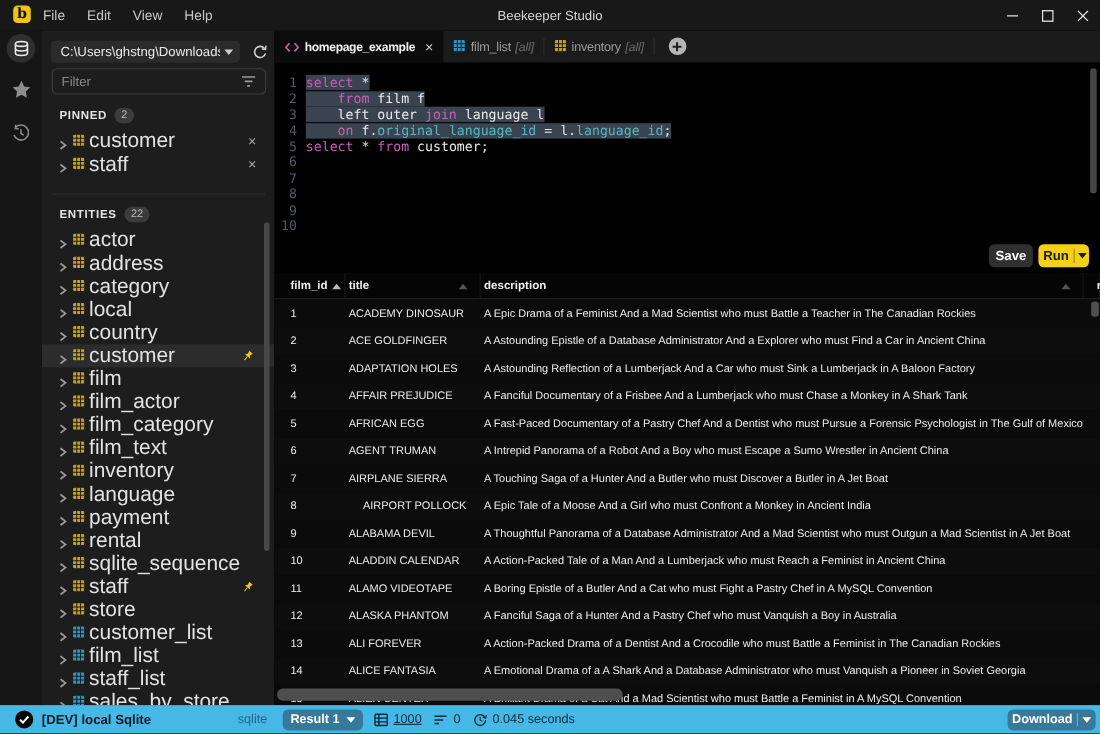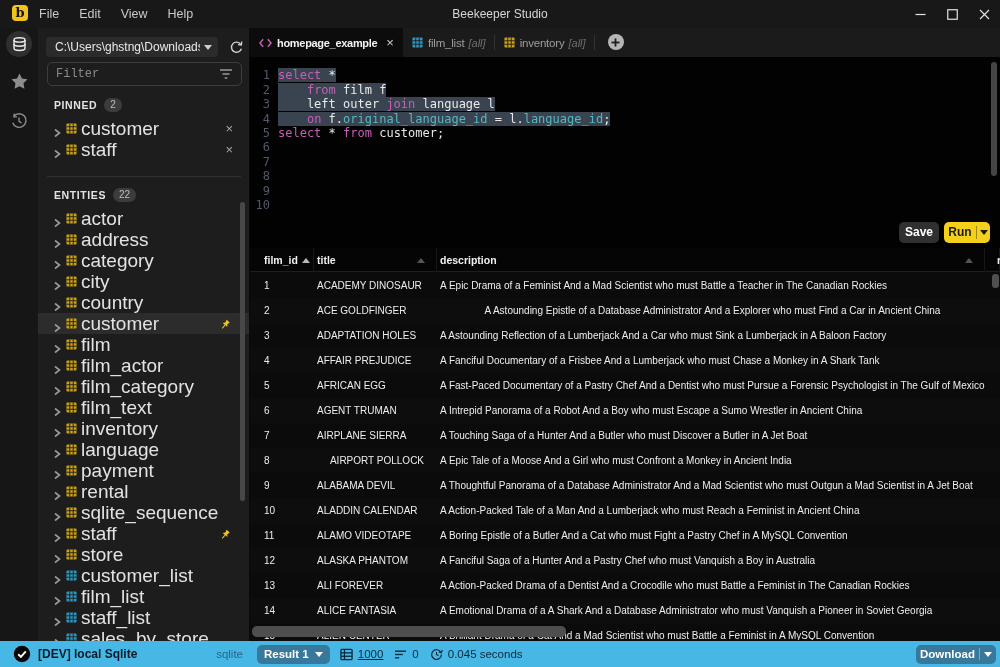--- a/index.html
+++ b/index.html
@@ -30,21 +30,21 @@
 .conn-row { position:absolute; top:9px; left:8px; width:196px; height:20px; display:flex; align-items:center; }
 .conn-select { width:172px; height:20px; background:#2b2b2b; border-radius:4px; display:flex;
   align-items:center; padding:0 6px 0 9px; }
 .conn-text { flex:1; font-size:12px; color:#e9e9e9; white-space:nowrap; overflow:hidden; }
 .caret-down { width:0; height:0; border-left:4px solid transparent; border-right:4px solid transparent;
   border-top:5px solid #cfcfcf; margin-left:4px; flex:none; }
 .conn-refresh { margin-left:11px; display:flex; }
 .filter-row { position:absolute; top:34px; left:9px; width:195px; height:24px; border:1px solid #3d3d3d;
   border-radius:5px; display:flex; align-items:center; padding:0 8px; }
 .filter-input { flex:1; background:transparent; border:none; outline:none; color:#7dd3fc; font-size:12px;
-  font-family:Liberation Mono, monospace; }
+  font-family:Liberation Sans, sans-serif; }
 .filter-input::placeholder { color:#8a8a8a; }
 .section-header { position:absolute; left:16px; display:flex; align-items:center; height:14px; }
 .section-title { font-size:10.5px; font-weight:bold; letter-spacing:.6px; color:#e3e3e3; }
 .badge { margin-left:7px; background:#3c3c3c; color:#bdbdbd; font-size:10px; line-height:14px;
   border-radius:8px; padding:0 6px; }
 .side-list { position:absolute; left:0; width:212px; }
 .side-item { height:21px; display:flex; align-items:center; padding-left:14px; position:relative; }
 .side-item.selected { background:#2c2c2c; }
 .chev { width:10px; height:10px; flex:none; color:#9a9a9a; }
 .grid-icon { margin-left:4px; flex:none; }
@@ -304,21 +304,21 @@
             </svg></span>
           <span class="grid-icon table"><svg width="11" height="11" viewBox="0 0 12 12">
               <rect x="0.5" y="0.5" width="11" height="11" rx="1.2" fill="currentColor"></rect>
               <g stroke="#1d1d1d" stroke-width="1">
                 <line x1="0.5" y1="4.1" x2="11.5" y2="4.1"></line>
                 <line x1="0.5" y1="7.9" x2="11.5" y2="7.9"></line>
                 <line x1="4.1" y1="0.5" x2="4.1" y2="11.5"></line>
                 <line x1="7.9" y1="0.5" x2="7.9" y2="11.5"></line>
               </g>
             </svg></span>
-          <span class="side-label">city</span>
+          <span class="side-label">local</span>
         </div>
         <div class="side-item">
           <span class="chev"><svg width="10" height="10" viewBox="0 0 10 10" fill="none" stroke="currentColor" stroke-width="1.6">
               <path d="M3 1.5 L7.5 5 L3 8.5"></path>
             </svg></span>
           <span class="grid-icon table"><svg width="11" height="11" viewBox="0 0 12 12">
               <rect x="0.5" y="0.5" width="11" height="11" rx="1.2" fill="currentColor"></rect>
               <g stroke="#1d1d1d" stroke-width="1">
                 <line x1="0.5" y1="4.1" x2="11.5" y2="4.1"></line>
                 <line x1="0.5" y1="7.9" x2="11.5" y2="7.9"></line>
@@ -661,21 +661,21 @@
         </div>
       <div id="grid-body">
           <div class="grid-row" style="top: 25px;">
             <div class="gr-cell" style="width: 64px; padding-left: 14px;">1</div>
             <div class="gr-cell" style="width: 123px; padding-left: 3px;">ACADEMY DINOSAUR</div>
             <div class="gr-cell" style="width: 548px; padding-left: 3px;">A Epic Drama of a Feminist And a Mad Scientist who must Battle a Teacher in The Canadian Rockies</div>
           </div>
           <div class="grid-row alt" style="top: 50px;">
             <div class="gr-cell" style="width: 64px; padding-left: 14px;">2</div>
             <div class="gr-cell" style="width: 123px; padding-left: 3px;">ACE GOLDFINGER</div>
-            <div class="gr-cell" style="width: 548px; padding-left: 3px; text-align: center;">A Astounding Epistle of a Database Administrator And a Explorer who must Find a Car in Ancient China</div>
+            <div class="gr-cell" style="width: 548px; padding-left: 3px;">A Astounding Epistle of a Database Administrator And a Explorer who must Find a Car in Ancient China</div>
           </div>
           <div class="grid-row" style="top: 75px;">
             <div class="gr-cell" style="width: 64px; padding-left: 14px;">3</div>
             <div class="gr-cell" style="width: 123px; padding-left: 3px;">ADAPTATION HOLES</div>
             <div class="gr-cell" style="width: 548px; padding-left: 3px;">A Astounding Reflection of a Lumberjack And a Car who must Sink a Lumberjack in A Baloon Factory</div>
           </div>
           <div class="grid-row alt" style="top: 100px;">
             <div class="gr-cell" style="width: 64px; padding-left: 14px;">4</div>
             <div class="gr-cell" style="width: 123px; padding-left: 3px;">AFFAIR PREJUDICE</div>
             <div class="gr-cell" style="width: 548px; padding-left: 3px;">A Fanciful Documentary of a Frisbee And a Lumberjack who must Chase a Monkey in A Shark Tank</div>

